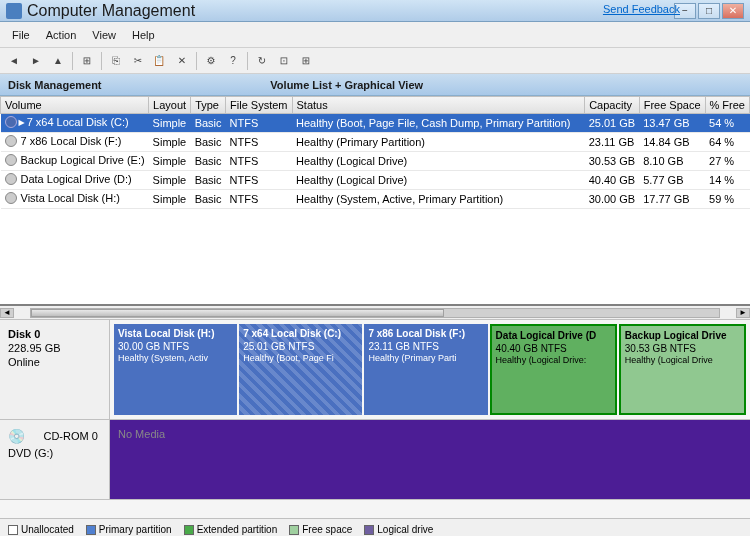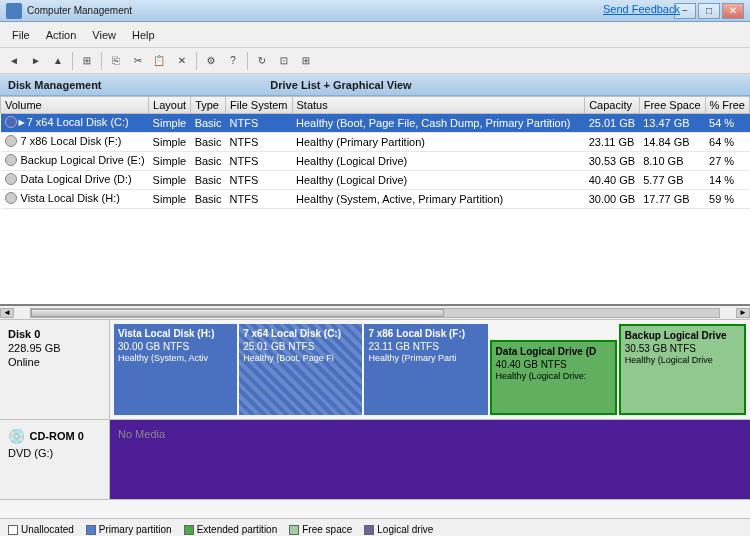--- a/index.html
+++ b/index.html
@@ -16,21 +16,21 @@
       position: relative;
     }
     .titlebar-icon {
       width: 16px; height: 16px;
       background: #4a7fbf;
       border-radius: 2px;
       margin-right: 5px;
       display: inline-block;
     }
     .titlebar-text {
-      font-size: 10px;
+      font-size: 16px;
       color: #1a1a1a;
       flex: 1;
     }
     .titlebar-controls {
       display: flex;
       gap: 2px;
     }
     .titlebar-btn {
       width: 22px; height: 16px;
       display: flex; align-items: center; justify-content: center;
@@ -293,21 +293,21 @@
   <div class="toolbar-btn">?</div>
   <div class="toolbar-sep"></div>
   <div class="toolbar-btn">↻</div>
   <div class="toolbar-btn">⊡</div>
   <div class="toolbar-btn">⊞</div>
 </div>
 
 <div class="section-header">
   <span>Disk Management</span>
   <span style="margin: 0 8px; color: #555;">&nbsp;&nbsp;&nbsp;&nbsp;&nbsp;&nbsp;&nbsp;&nbsp;&nbsp;&nbsp;&nbsp;&nbsp;&nbsp;&nbsp;&nbsp;&nbsp;&nbsp;&nbsp;&nbsp;&nbsp;&nbsp;&nbsp;&nbsp;&nbsp;&nbsp;&nbsp;&nbsp;&nbsp;&nbsp;&nbsp;&nbsp;&nbsp;&nbsp;&nbsp;&nbsp;&nbsp;&nbsp;&nbsp;&nbsp;&nbsp;&nbsp;&nbsp;&nbsp;&nbsp;&nbsp;&nbsp;&nbsp;&nbsp;&nbsp;&nbsp;</span>
-  <span>Drive List + Graphical View</span>
+  <span>Volume List + Graphical View</span>
 </div>
 
 <div class="main-container">
 
   <div class="table-area">
     <table>
       <thead>
         <tr>
           <th style="width:160px">Volume</th>
           <th>Layout</th>
@@ -399,38 +399,38 @@
           <div class="partition" style="background: repeating-linear-gradient(45deg, rgb(74, 112, 192), rgb(74, 112, 192) 4px, rgb(104, 136, 204) 4px, rgb(104, 136, 204) 8px); color: white; flex: 1 1 0%; min-width: 80px;">
             <div class="partition-name">7 x64 Local Disk  (C:)</div>
             <div class="partition-size">25.01 GB NTFS</div>
             <div class="partition-status">Healthy (Boot, Page Fi</div>
           </div>
           <div class="partition" style="background: rgb(74, 112, 192); color: white; flex: 1 1 0%; min-width: 80px;">
             <div class="partition-name">7 x86 Local Disk  (F:)</div>
             <div class="partition-size">23.11 GB NTFS</div>
             <div class="partition-status">Healthy (Primary Parti</div>
           </div>
-          <div class="partition" style="background: rgb(96, 176, 96); color: black; border: 2px solid rgb(0, 136, 0); flex: 1 1 0%; min-width: 80px; margin-top: 16px;">
+          <div class="partition" style="background: rgb(96, 176, 96); color: black; border: 2px solid rgb(0, 136, 0); flex: 1 1 0%; min-width: 80px;">
             <div class="partition-name">Data Logical Drive  (D</div>
             <div class="partition-size">40.40 GB NTFS</div>
             <div class="partition-status">Healthy (Logical Drive:</div>
           </div>
           <div class="partition" style="background: rgb(144, 200, 144); color: black; border: 2px solid rgb(0, 136, 0); flex: 1 1 0%; min-width: 80px;">
             <div class="partition-name">Backup Logical Drive</div>
             <div class="partition-size">30.53 GB NTFS</div>
             <div class="partition-status">Healthy (Logical Drive</div>
           </div>
         </div>
     </div>
 
     <div class="cdrom-section">
       <div class="cdrom-label">
         <div style="display:flex;align-items:center;gap:4px;margin-bottom:3px;">
           <span style="font-size:14px;">💿</span>
-          <span style="font-weight:bold;">CD-ROM 0</span>
+          <span style="font-weight:normal;margin-left:14px;">CD-ROM 0</span>
         </div>
         <div>DVD (G:)</div>
       </div>
       <div class="cdrom-content">
         <span>No Media</span>
       </div>
     </div>
 
   </div>
 

